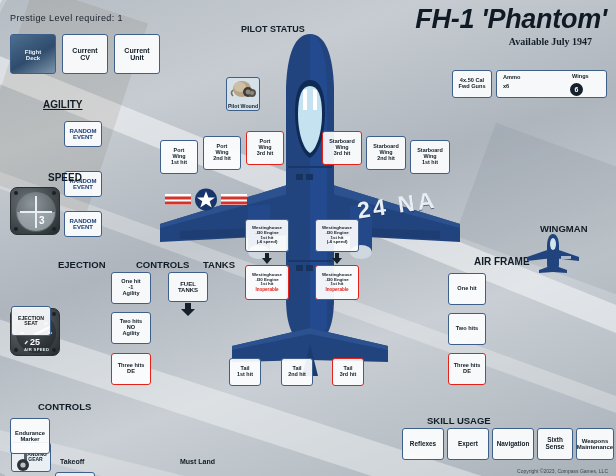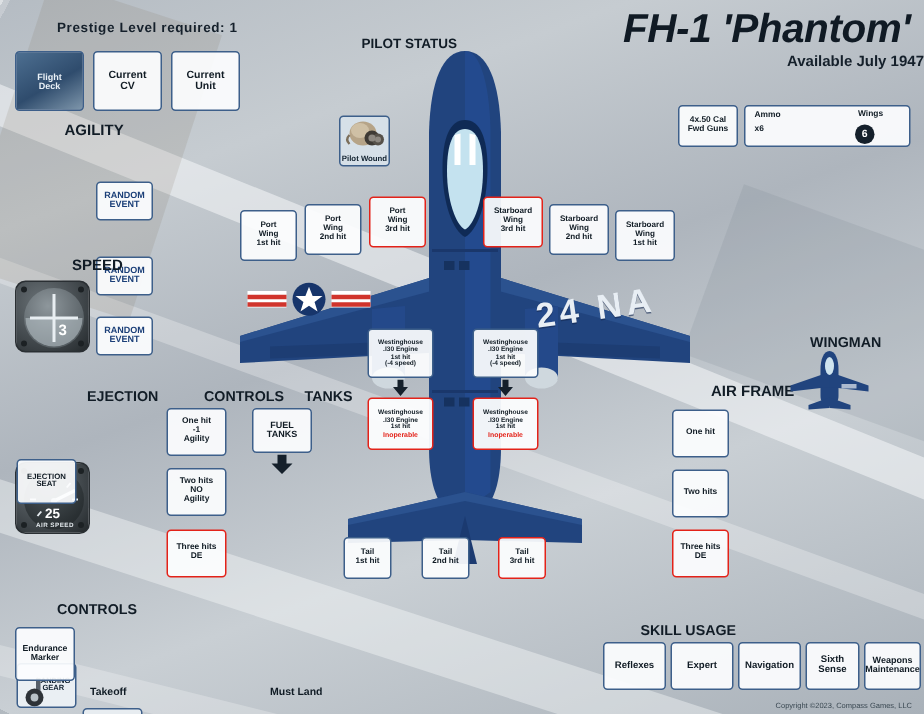--- a/index.html
+++ b/index.html
@@ -21,21 +21,21 @@
   .wash{position:absolute;background:rgba(255,255,255,.30);transform-origin:0 0;pointer-events:none;}
   .w1{left:-40px;top:40px;width:720px;height:26px;transform:rotate(22deg);background:rgba(245,248,250,.55);}
   .w2{left:-60px;top:150px;width:760px;height:16px;transform:rotate(20deg);background:rgba(255,255,255,.28);}
   .w3{left:-60px;top:300px;width:760px;height:34px;transform:rotate(18deg);background:rgba(250,252,253,.40);}
   .w4{left:-80px;top:410px;width:800px;height:20px;transform:rotate(14deg);background:rgba(255,255,255,.25);}
   .dk{position:absolute;background:rgba(100,112,124,.25);}
   .d1{left:0;top:0;width:120px;height:200px;transform:rotate(18deg);background:rgba(130,120,100,.16);}
   .d2{left:470px;top:150px;width:180px;height:120px;background:rgba(120,132,142,.18);transform:rotate(20deg);}
 
   .abs{position:absolute;}
-  .hdr{font-weight:bold;color:#15202b;letter-spacing:.4px;margin-left:28px;}
+  .hdr{font-weight:normal;color:#15202b;letter-spacing:.4px;}
 
   
   .box{
     background:rgba(252,253,254,.93);
     border:1.4px solid #3d5f8a;
     border-radius:3px;
     display:flex;align-items:center;justify-content:center;
     text-align:center;line-height:1.05;
     color:#101b24;font-weight:bold;
     box-sizing:border-box;
@@ -123,21 +123,21 @@
     <polygon fill="#ffffff" points="43,3.2 45.4,9.4 52,9.4 46.7,13.3 48.7,19.6 43,15.8 37.3,19.6 39.3,13.3 34,9.4 40.6,9.4"></polygon>
   </svg>
 
   <div class="abs" style="left:357px;top:192px;font-size:23px;font-weight:bold;color:#e8eef4;letter-spacing:3px;
               font-family:'Liberation Sans',sans-serif;transform:rotate(-8deg);
               text-shadow:0 1px 0 rgba(20,40,80,.6);">24 NA</div>
 
   <div class="abs hdr" style="left:10px;top:13px;font-size:9px;">Prestige Level required: 1</div>
 
   <div class="abs" style="right:9px;top:4px;font-size:27px;font-weight:bold;color:#101a24;letter-spacing:-.3px;font-style:italic;">FH-1 'Phantom'</div>
-  <div class="abs" style="right:0;top:36px;font-size:10px;font-weight:bold;color:#15202b;">Available July 1947</div>
+  <div class="abs" style="right:24px;top:36px;font-size:10px;font-weight:bold;color:#15202b;font-family:Liberation Serif, serif;">Available July 1947</div>
 
   <div class="abs" style="left:452px;top:51px;width:155px;height:48px;">
     <div class="box lbl" style="position:absolute;left:0px;top:19px;width:40px;height:28px;font-size:5.6px;">4x.50 Cal
 Fwd Guns</div>
     <div class="box" style="position:absolute;left:44px;top:19px;width:111px;height:28px;display:block;">
       <div class="abs" style="left:6px;top:4px;font-size:5.6px;font-weight:bold;">Ammo</div>
       <div class="abs" style="left:6px;top:13px;font-size:5.6px;font-weight:bold;">x6</div>
       <div class="abs" style="left:75px;top:3px;font-size:5.6px;font-weight:bold;">Wings</div>
       <div class="abs" style="left:73px;top:12px;width:13px;height:13px;border-radius:50%;background:#15202b;color:#fff;
                   font-size:7px;font-weight:bold;display:flex;align-items:center;justify-content:center;">6</div>
@@ -161,21 +161,21 @@
       <ellipse cx="11" cy="8" rx="6" ry="5" fill="#cfc0a5"></ellipse>
       <circle cx="19" cy="13" r="5" fill="#3e3a35"></circle>
       <circle cx="23" cy="14" r="4" fill="#56514a"></circle>
       <circle cx="19" cy="13" r="2.4" fill="#8d8881"></circle>
       <circle cx="23" cy="14" r="2" fill="#8d8881"></circle>
       <path d="M4 11 q-3 3 0 6" stroke="#7c6f5b" stroke-width="1.6" fill="none"></path>
     </svg>
     <div class="cap" style="font-size:5.2px;">Pilot Wound</div>
   </div>
 
-  <div class="abs section-title" style="left:15px;top:82px;font-size:10px;">AGILITY</div>
+  <div class="abs section-title" style="left:15px;top:99px;font-size:10px;text-decoration:underline;">AGILITY</div>
   <div class="abs gauge" style="left:10px;top:113px;width:50px;height:48px;
               background:radial-gradient(circle at 35% 30%,#6a7277,#3a4044 70%,#23282b);border:1px solid #2a2f33;">
     <div class="abs" style="left:5px;top:4px;width:40px;height:40px;border-radius:50%;
               background:radial-gradient(circle at 40% 30%,#8e979c,#5d656a 65%,#464d51);"></div>
     <div class="abs" style="left:6px;top:24px;width:38px;height:19px;border-radius:0 0 20px 20px;background:rgba(190,200,206,.55);"></div>
     <div class="abs" style="left:24px;top:8px;width:1.6px;height:32px;background:#e8eef2;"></div>
     <div class="abs" style="left:9px;top:23px;width:32px;height:1.6px;background:#e8eef2;"></div>
     <div class="abs" style="left:28px;top:27px;font-size:10px;font-weight:bold;color:#ffffff;">3</div>
     <div class="abs" style="left:3px;top:3px;width:4px;height:4px;border-radius:50%;background:#1c2124;"></div>
     <div class="abs" style="right:3px;top:3px;width:4px;height:4px;border-radius:50%;background:#1c2124;"></div>

